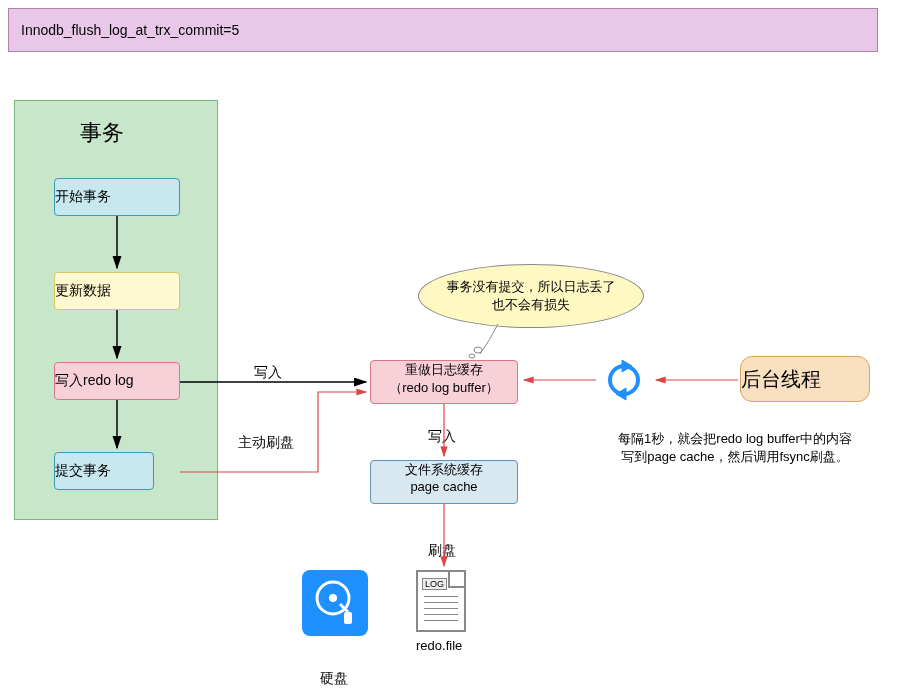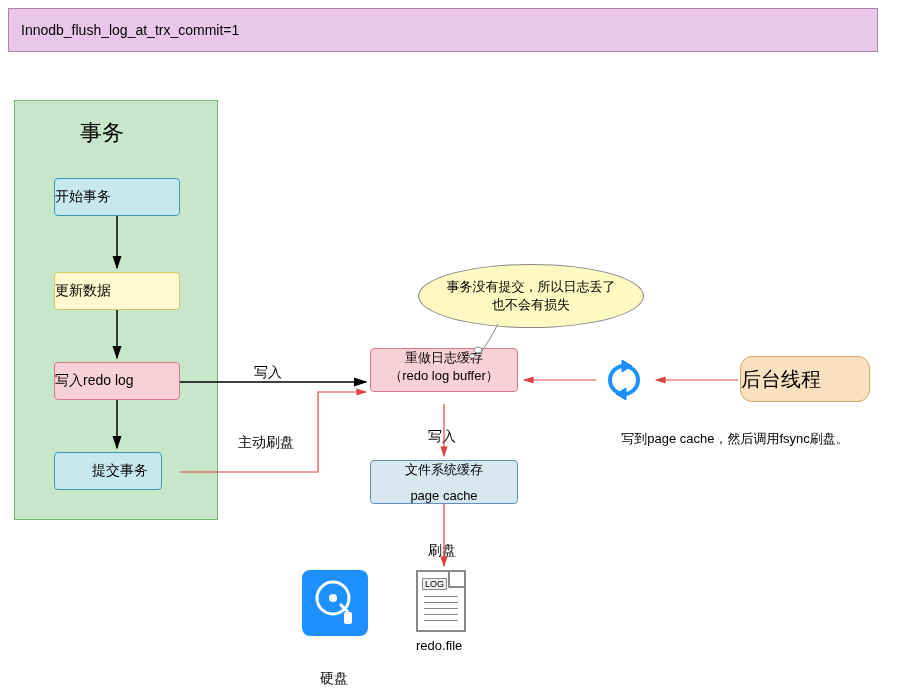--- a/index.html
+++ b/index.html
@@ -21,49 +21,49 @@
   .file-icon::before { content: ""; position: absolute; top: 0; right: 0; width: 14px; height: 14px; background: #fff; border-left: 2px solid #888; border-bottom: 2px solid #888; }
   .file-label-tag { position: absolute; top: 6px; left: 4px; font-size: 9px; border: 1px solid #888; padding: 0 2px; background: #eee; }
   .file-lines { position: absolute; top: 24px; left: 6px; right: 6px; }
   .file-lines div { height: 1px; background: #888; margin-bottom: 5px; }
   .refresh-icon svg { stroke: #1e90ff; }
 </style>
 </head>
 <body>
 
 <div class="abs box title-box" style="left:8px; top:8px; width:870px; height:44px; justify-content:flex-start; padding-left:12px;">
-  <span>Innodb_flush_log_at_trx_commit=1</span>
+  <span>Innodb_flush_log_at_trx_commit=5</span>
 </div>
 
 <div class="abs trans-group" style="left:14px; top:100px; width:204px; height:420px;"></div>
 
 <div class="abs" style="left:80px; top:118px; font-size:22px;">事务</div>
 
 <div class="abs box blue-box" style="left:54px; top:178px; width:126px; height:38px;">
   <span>开始事务</span>
 </div>
 
 <div class="abs box yellow-box" style="left:54px; top:272px; width:126px; height:38px;">
   <span>更新数据</span>
 </div>
 
 <div class="abs box pink-box" style="left:54px; top:362px; width:126px; height:38px;">
   <span>写入redo log</span>
 </div>
 
-<div class="abs box blue-box" style="left:54px; top:452px; width:108px; height:38px;padding-left:37px;">
+<div class="abs box blue-box" style="left:54px; top:452px; width:100px; height:38px;">
   <span>提交事务</span>
 </div>
 
-<div class="abs box pink-box" style="left:370px; top:348px; width:148px; height:44px; flex-direction:column; font-size:13px;">
+<div class="abs box pink-box" style="left:370px; top:360px; width:148px; height:44px; flex-direction:column; font-size:13px;">
   <div>重做日志缓存</div>
   <div>（redo log buffer）</div>
 </div>
 
-<div class="abs box lightblue-box" style="left:370px; top:460px; width:148px; height:44px; flex-direction:column; font-size:13px;gap:9px;">
+<div class="abs box lightblue-box" style="left:370px; top:460px; width:148px; height:44px; flex-direction:column; font-size:13px;">
   <div>文件系统缓存</div>
   <div>page cache</div>
 </div>
 
 <div class="abs bubble" style="left:418px; top:264px; width:226px; height:64px; flex-direction:column;">
   <div>事务没有提交，所以日志丢了</div>
   <div>也不会有损失</div>
 </div>
 
 <div class="abs box orange-box" style="left:740px; top:356px; width:130px; height:46px; font-size:20px;">
@@ -73,20 +73,21 @@
 <div class="abs refresh-icon" style="left:600px; top:356px; width:48px; height:48px;">
   <svg width="48" height="48" viewBox="0 0 48 48" fill="none">
     <path d="M 38 24 A 14 14 0 1 1 24 10" stroke="#1e90ff" stroke-width="4" fill="none"></path>
     <path d="M 24 10 A 14 14 0 0 1 38 24" stroke="#1e90ff" stroke-width="4" fill="none"></path>
     <polygon points="22,4 22,16 32,10" fill="#1e90ff"></polygon>
     <polygon points="26,44 26,32 16,38" fill="#1e90ff"></polygon>
   </svg>
 </div>
 
 <div class="abs" style="left:580px; top:430px; width:310px; text-align:center; font-size:13px;">
+  <div>每隔1秒，就会把redo log buffer中的内容</div>
   <div>写到page cache，然后调用fsync刷盘。</div>
 </div>
 
 <div class="abs disk-icon" style="left:302px; top:570px; width:66px; height:66px;">
   <svg width="50" height="50" viewBox="0 0 50 50">
     <circle cx="23" cy="20" r="16" fill="none" stroke="#fff" stroke-width="3"></circle>
     <circle cx="23" cy="20" r="4" fill="#fff"></circle>
     <rect x="34" y="34" width="8" height="12" rx="2" fill="#fff"></rect>
     <line x1="38" y1="34" x2="30" y2="26" stroke="#fff" stroke-width="3"></line>
   </svg>

